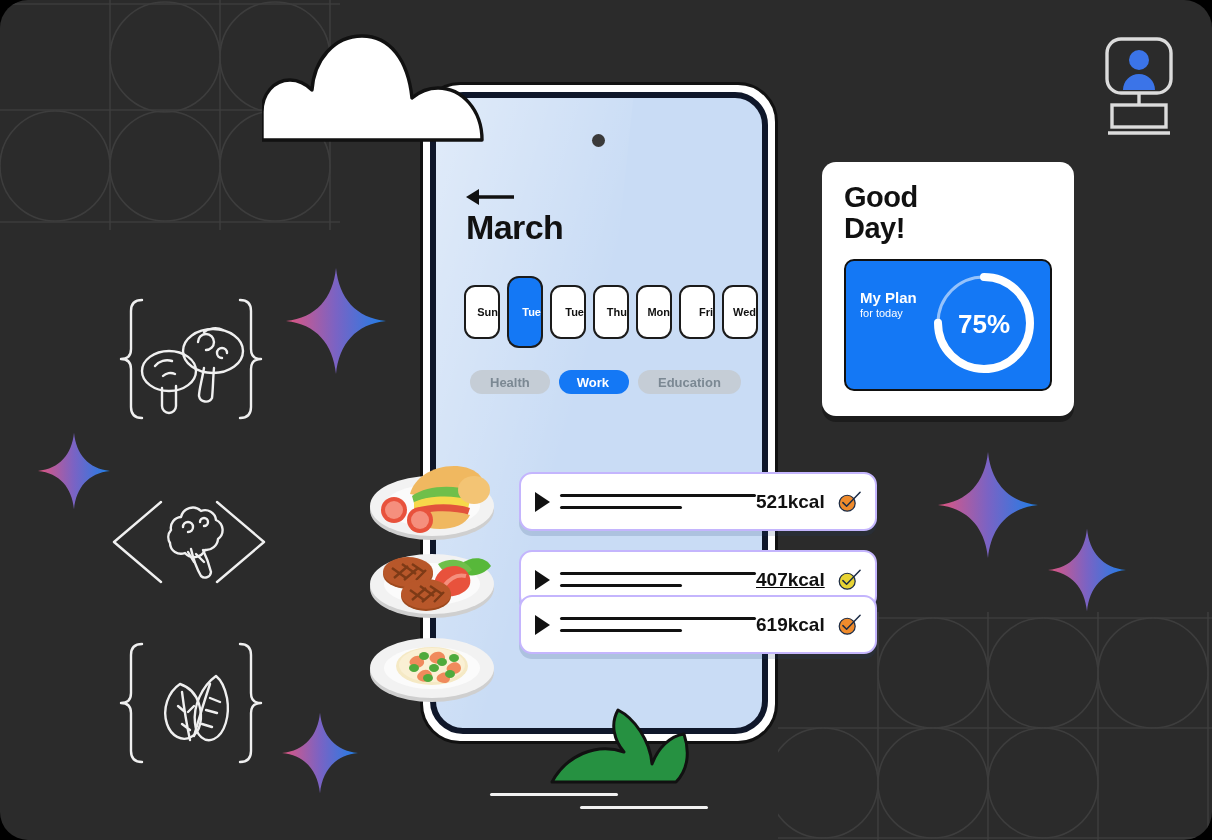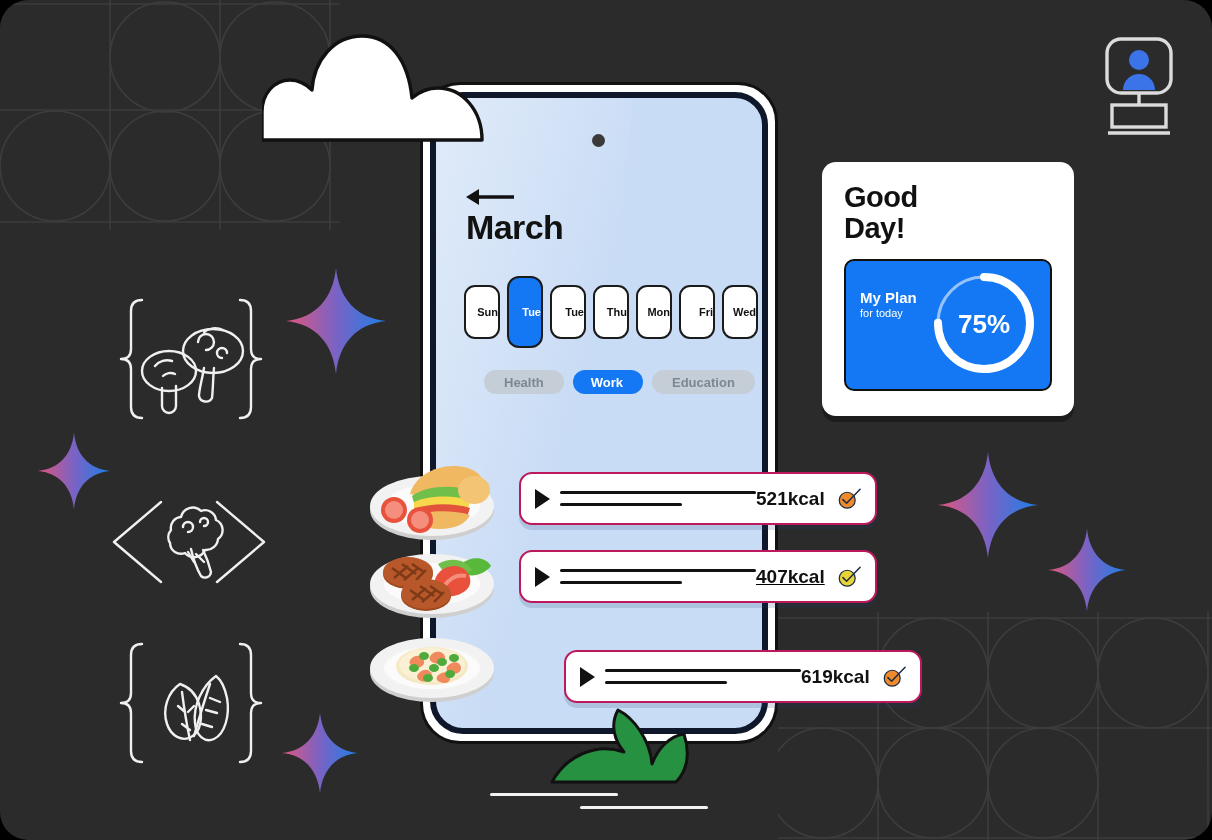--- a/index.html
+++ b/index.html
@@ -46,30 +46,30 @@
   .backarrow{position:absolute;left:30px;top:90px;width:48px;height:18px;cursor:pointer;}
   .monthtitle{position:absolute;left:30px;top:110px;font-size:34px;font-weight:700;
           color:#111;letter-spacing:-.6px;}
 
   .daystrip{position:absolute;left:28px;top:178px;display:flex;gap:7px;align-items:center;}
   .daychip{width:36px;height:54px;border:2px solid #1b1b1b;border-radius:11px;background:#fff;
           display:flex;align-items:center;justify-content:flex-end;font-size:11px;font-weight:700;
           color:#111;cursor:pointer;box-sizing:border-box;}
   .daychip.sel{background:#1478f5;color:#fff;height:72px;border-radius:12px;}
 
-  .pillrow{position:absolute;left:48px;top:272px;display:flex;gap:9px;align-items:flex-start;}
+  .pillrow{position:absolute;left:34px;top:272px;display:flex;gap:9px;align-items:flex-start;}
   .pill{height:24px;padding:0 20px;border-radius:13px;background:#c5cdd6;color:#7b8893;
         font-size:13px;font-weight:700;display:flex;align-items:center;justify-content:center;
         cursor:pointer;white-space:nowrap;}
   .pill.sel{background:#1478f5;color:#fff;padding-left:18px;}
 
   .goalstitle{position:absolute;left:28px;top:338px;font-size:28px;font-weight:700;color:#111;letter-spacing:-.4px;}
 
   
-  .goalrow{position:absolute;z-index:34;height:53px;background:#fff;border:2px solid #be185d;
+  .goalrow{position:absolute;z-index:34;height:59px;background:#fff;border:2px solid #c4b5fd;
            border-radius:13px;display:flex;align-items:center;box-sizing:border-box;
            box-shadow:0 5px 0 rgba(30,60,110,.16);}
   .goalrow .ptr{margin-left:14px;width:0;height:0;border-left:15px solid #111;
            border-top:10px solid transparent;border-bottom:10px solid transparent;}
   .goalrow .lines{flex:1;margin-left:10px;}
   .goalrow .lines i{display:block;background:#111;height:3px;border-radius:2px;}
   .goalrow .lines i.a{width:196px;margin-bottom:9px;}
   .goalrow .lines i.b{width:122px;}
   .goalrow .kcal{font-size:19px;font-weight:700;color:#111;margin-right:13px;white-space:nowrap;}
   .goalrow .chk{margin-right:14px;}
@@ -241,21 +241,21 @@
         <i class="a"></i>
         <i class="b"></i>
       </div>
     <div class="kcal">407kcal</div>
     <svg class="chk" width="38" height="34" viewBox="0 0 38 34">
       <circle cx="15" cy="19" r="13" fill="#e8d434" stroke="#1b2b45" stroke-width="2"></circle>
       <path d="M8 18l6 6L36 1" fill="none" stroke="#1b2b45" stroke-width="2.4" stroke-linecap="round" stroke-linejoin="round"></path>
     </svg>
   </div>
 
-  <div class="goalrow" style="left:519px;top:650px;width:358px;margin-left:45px;">
+  <div class="goalrow" style="left:519px;top:595px;width:358px;">
     <div class="ptr"></div>
     <div class="lines">
         <i class="a"></i>
         <i class="b"></i>
       </div>
     <div class="kcal">619kcal</div>
     <svg class="chk" width="38" height="34" viewBox="0 0 38 34">
       <circle cx="15" cy="19" r="13" fill="#ef8b2c" stroke="#1b2b45" stroke-width="2"></circle>
       <path d="M8 18l6 6L36 1" fill="none" stroke="#1b2b45" stroke-width="2.4" stroke-linecap="round" stroke-linejoin="round"></path>
     </svg>

